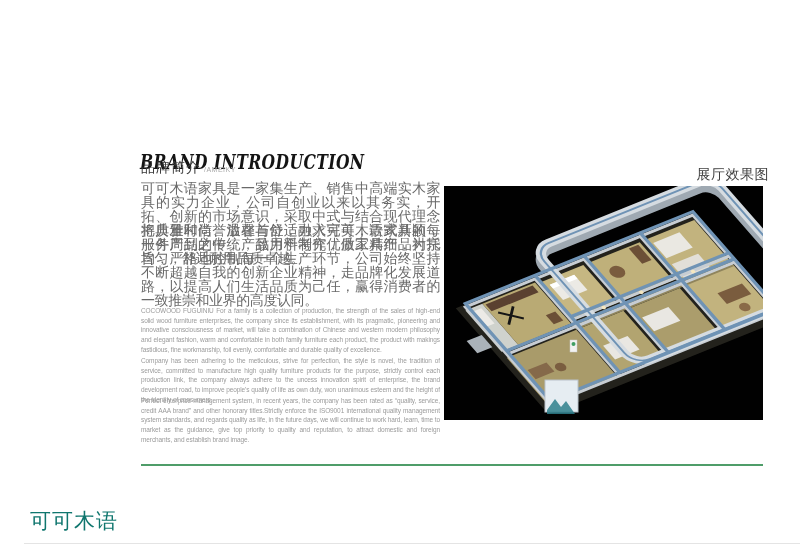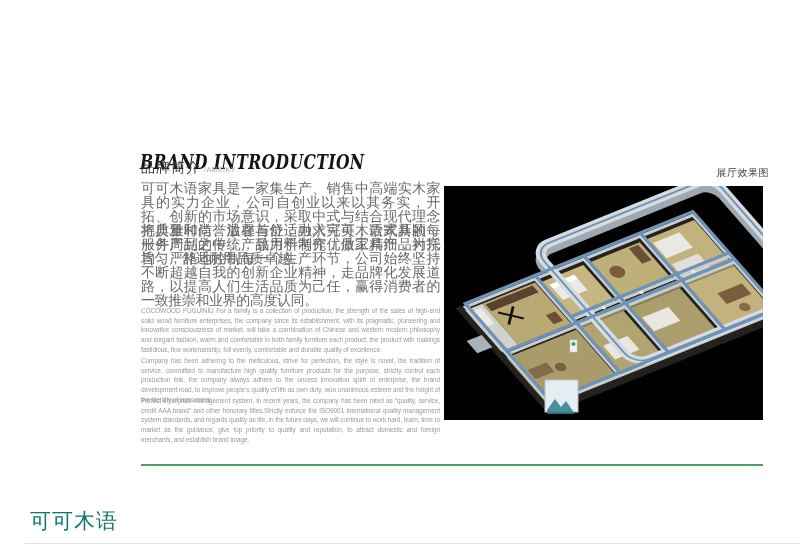--- a/index.html
+++ b/index.html
@@ -12,21 +12,21 @@
   .subtitle{left:117px;top:158px;white-space:nowrap;}
   .subtitle .cn{font-size:14px;color:#3a3a3a;letter-spacing:1px;}
   .subtitle .tag{font-size:7px;color:#a8a8a8;margin-left:3px;letter-spacing:0.5px;}
   .p-cn{left:117px;width:299px;font-size:14px;letter-spacing:-0.4px;line-height:14px;color:#696969;
         text-align:justify;margin:0;}
   .p-cn.p1{top:181px;} .p-cn.p2{top:223px;} .p-cn.p3{top:265px;}
   .p-en{left:117px;width:299px;font-size:6.5px;letter-spacing:-0.1px;line-height:9.7px;color:#9b9b9b;
         text-align:justify;margin:0;}
   .p-en.p1{top:306px;} .p-en.p2{top:356px;} .p-en.p3{top:396px;}
   .green-rule{left:117px;top:464px;width:622px;height:2px;background:#4f9d69;}
-  .render-label{left:420px;top:166px;width:325px;text-align:right;font-size:10px;color:#3f3f3f;
+  .render-label{left:420px;top:166px;width:325px;text-align:right;font-size:14px;color:#3f3f3f;
         letter-spacing:0.5px;}
   .render-box{left:420px;top:186px;width:319px;height:234px;background:#010101;}
   .render-box svg{display:block;}
   .logo{left:6px;top:507px;font-size:21px;color:#0f766e;letter-spacing:1px;white-space:nowrap;}
   .hairline{left:0;top:543px;width:800px;height:1px;background:#e4e4e4;}
 </style>
 </head>
 <body>
 
 <div class="page">

